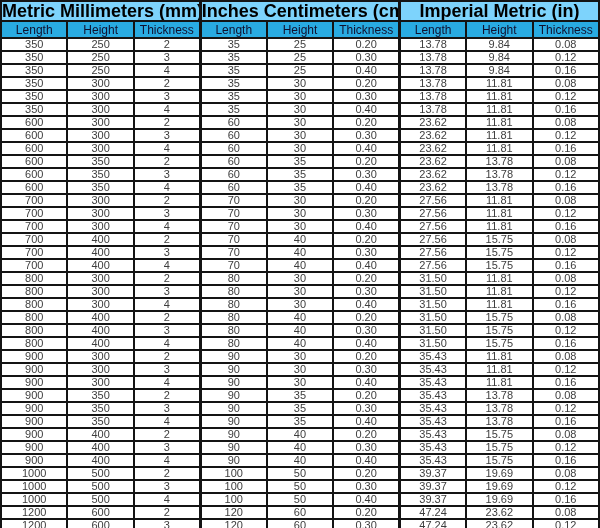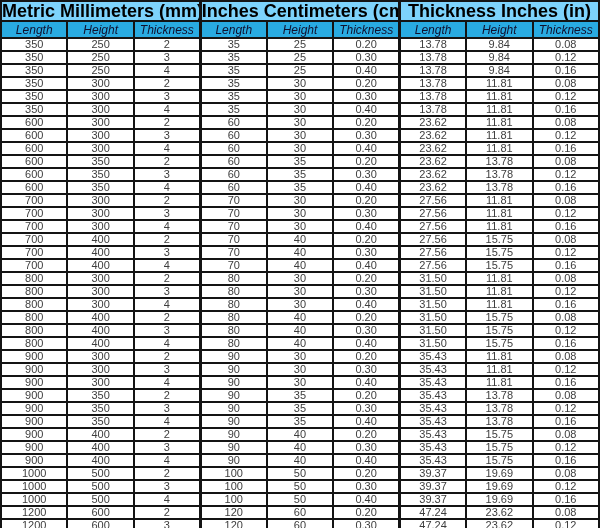--- a/index.html
+++ b/index.html
@@ -37,42 +37,41 @@
     font-weight: bold;
     font-size: 18px;
     height: 15px;
   }
   th.col-head {
     background: #29abe2;
     color: #10102e;
     font-weight: normal;
     font-size: 12px;
     height: 15px;
-    font-style: italic;
   }
   td {
     background: #ffffff;
     color: #3d3d3d;
     font-size: 11px;
   }
   
   .secdiv {
     border-left-width: 3px;
   }
 </style>
 </head>
 <body>
 
 <div class="table-wrap">
   <table>
     <thead>
       <tr>
         <th colspan="3" class="sec-title">Metric Millimeters (mm)</th>
         <th colspan="3" class="sec-title secdiv">Inches Centimeters (cm)</th>
-        <th colspan="3" class="sec-title secdiv">Thickness Inches (in)</th>
+        <th colspan="3" class="sec-title secdiv">Imperial Metric (in)</th>
       </tr>
       <tr>
         <th class="col-head">Length</th>
         <th class="col-head">Height</th>
         <th class="col-head">Thickness</th>
         <th class="col-head secdiv">Length</th>
         <th class="col-head">Height</th>
         <th class="col-head">Thickness</th>
         <th class="col-head secdiv">Length</th>
         <th class="col-head">Height</th>

